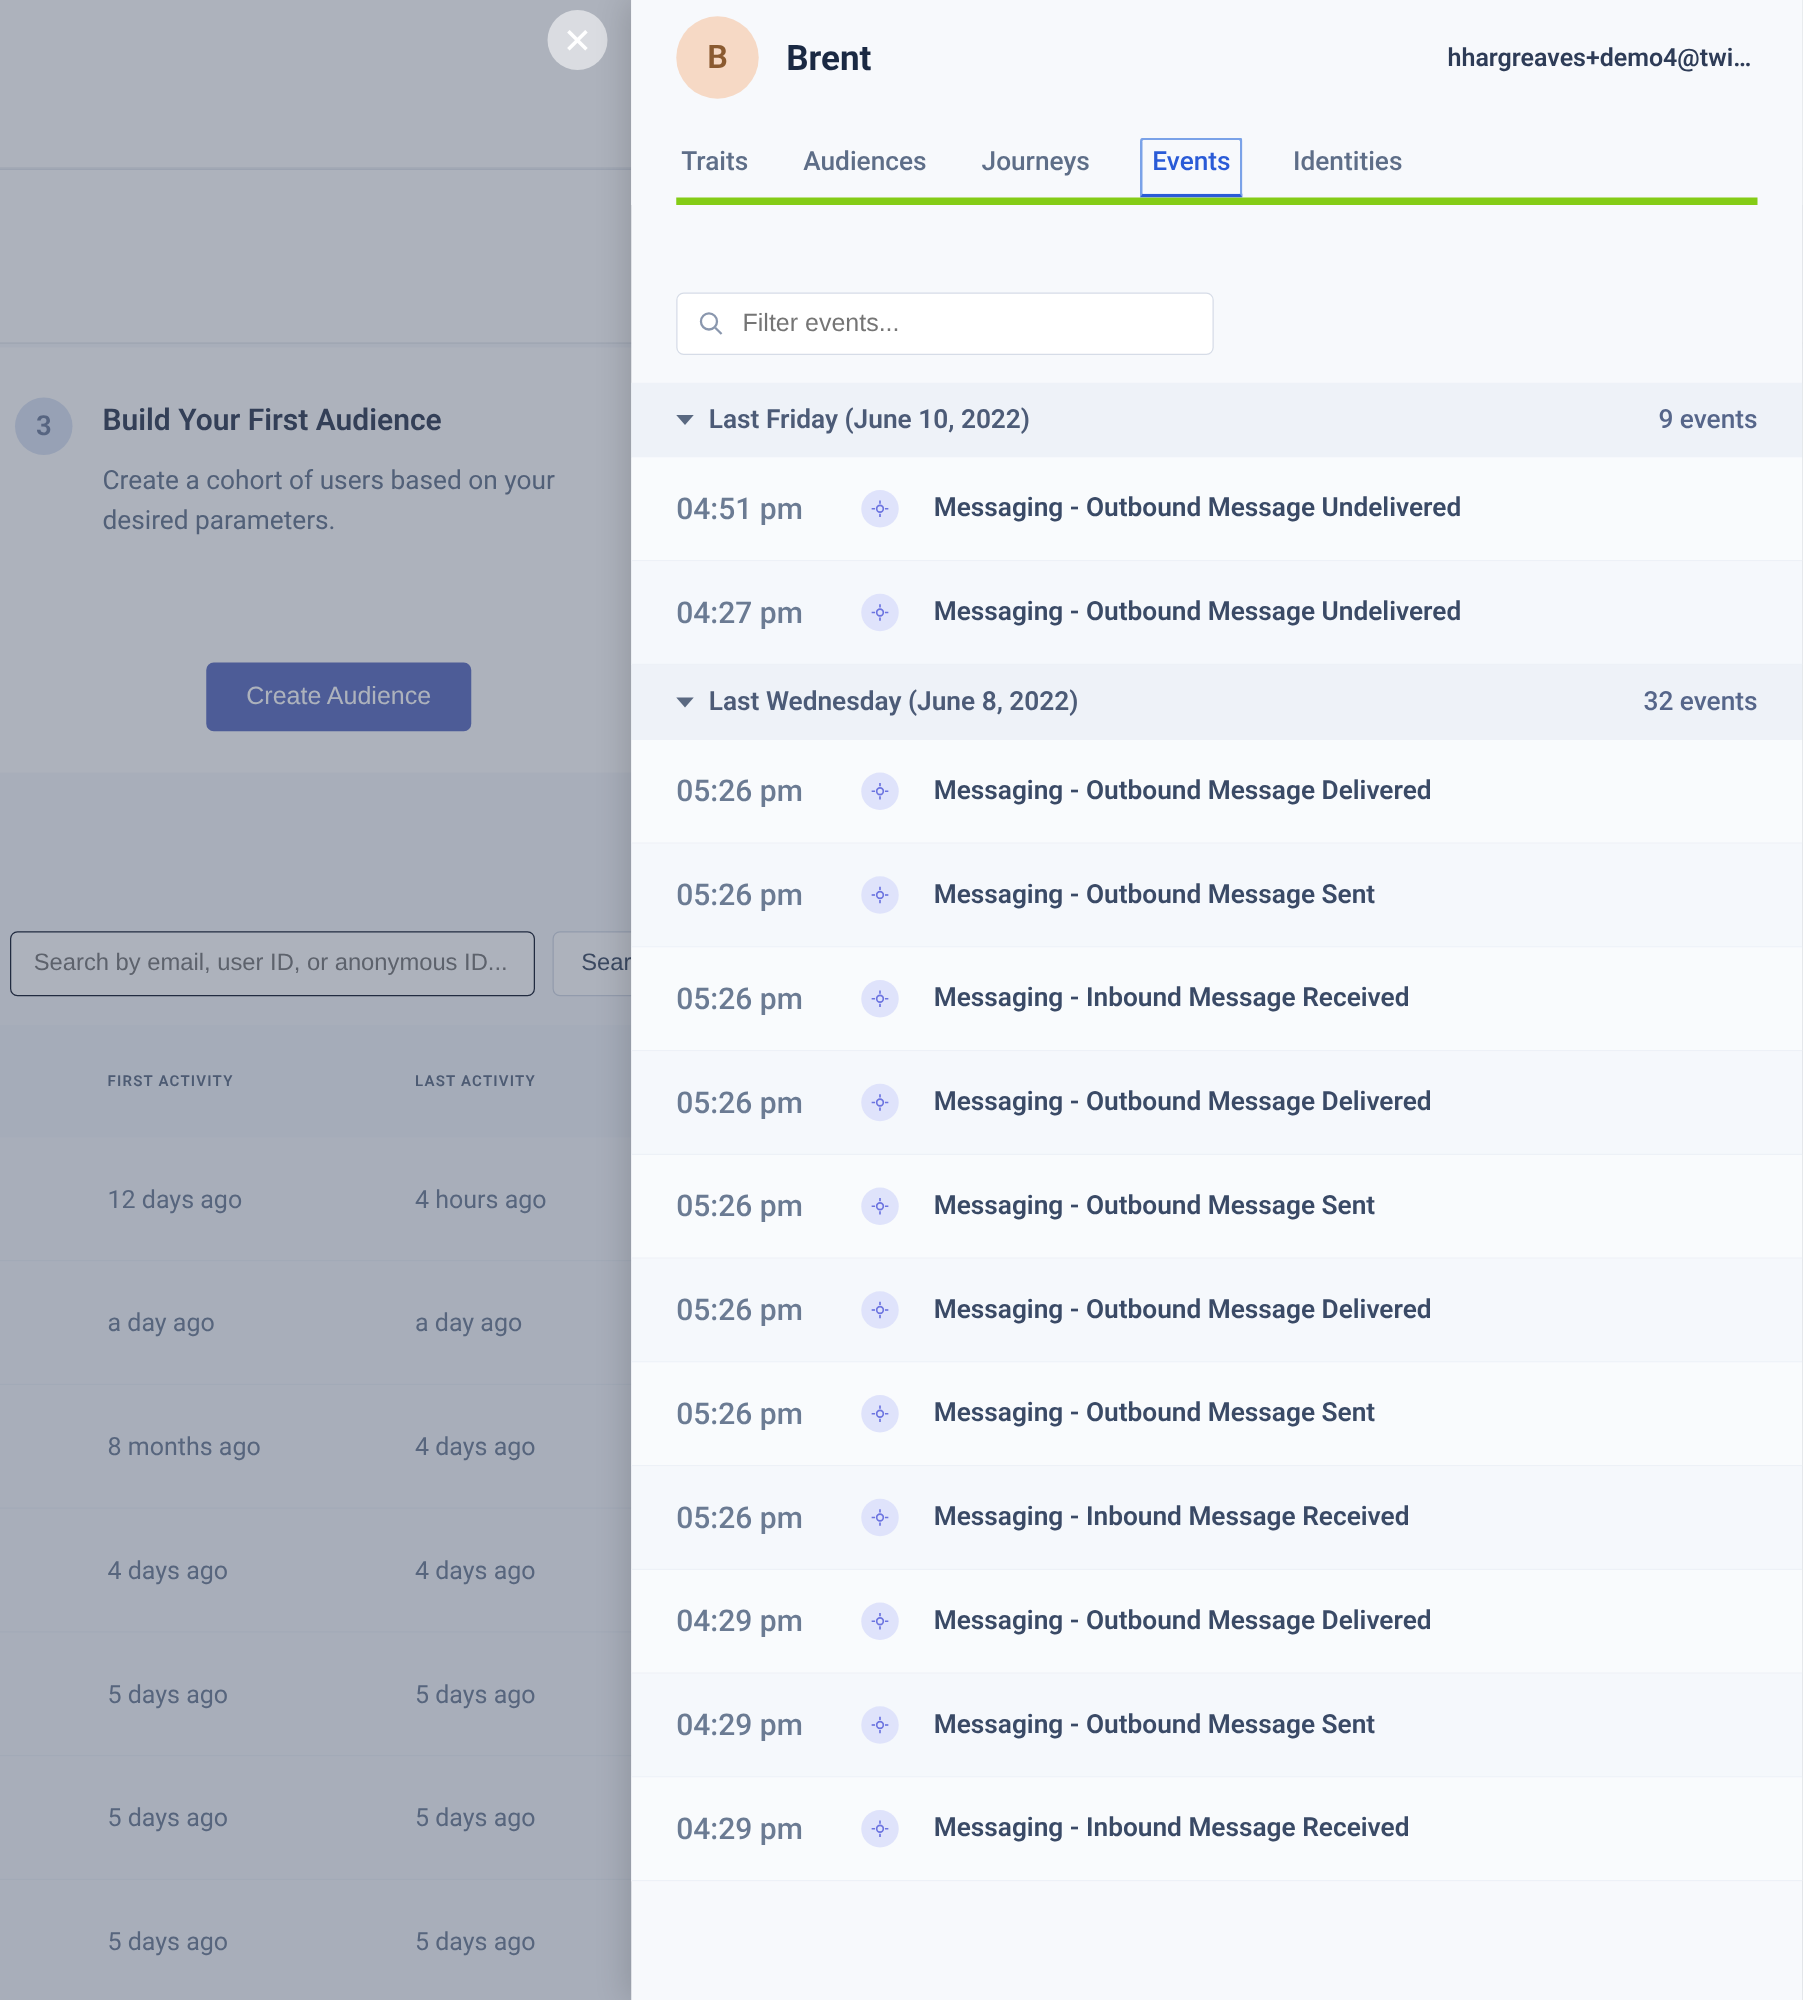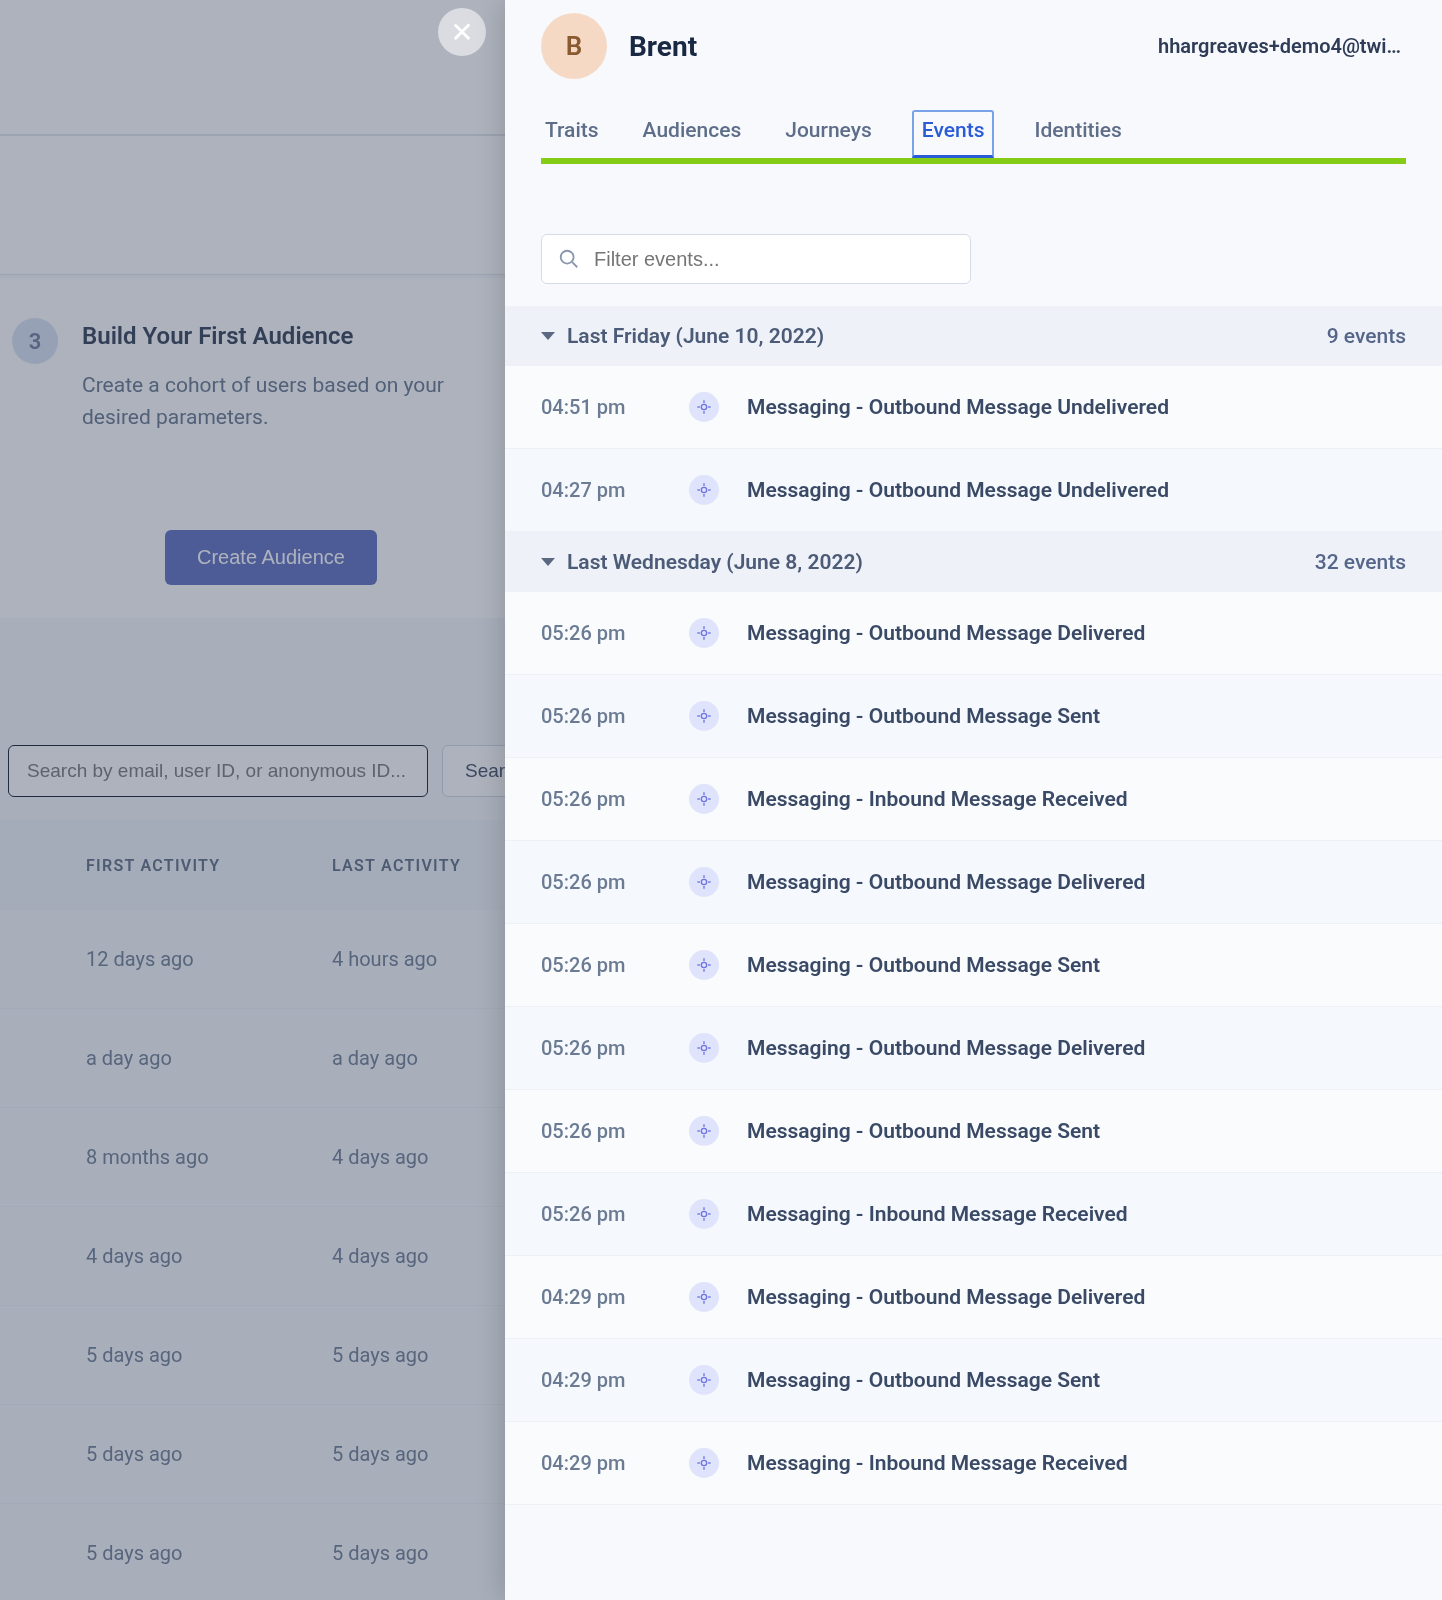--- a/index.html
+++ b/index.html
@@ -36,21 +36,21 @@
     padding: 0 18px; font-size: 19px; color: #5b6b84; background: #fff;
   }
   .search-btn {
     height: 52px; padding: 0 22px; border: 1px solid #d1d8e4; border-radius: 6px;
     background: #fff; font-size: 19px; color: #3b4a63; font-weight: 500;
   }
   .table-head {
     position: absolute; top: 820px; left: 0; right: 0; height: 90px;
     background: #f2f5fa; display: flex; align-items: center; padding-left: 86px;
   }
-  .th { font-size: 16px; letter-spacing: 0.08em; color: #5a6981; font-weight: 600; }
+  .th { font-size: 12px; letter-spacing: 0.08em; color: #5a6981; font-weight: 600; }
   .th.first { width: 246px; }
   .th.last  { width: 246px; }
   .table-body { position: absolute; top: 910px; left: 0; right: 0; }
   .trow { height: 99px; display: flex; align-items: center; padding-left: 86px; border-bottom: 1px solid #edf1f7; }
   .tcell { width: 246px; font-size: 20px; color: #6b7b93; }
 
   
   .dim { position: absolute; inset: 0; background: rgba(60,72,96,0.42); }
 
   
@@ -116,21 +116,21 @@
     border-top: 8px solid #5a6981;
   }
   .group-count { font-weight: 500; color: #56668a; }
 
   .event-row {
     display: flex; align-items: center; gap: 28px;
     padding: 26px 36px; border-bottom: 1px solid #edf1f7;
     background: #f9fbfd;
   }
   .event-row.alt { background: #f5f8fc; }
-  .event-time { width: 120px; font-size: 20px; color: #6b7b93; font-weight: 500; }
+  .event-time { width: 120px; font-size: 24px; color: #6b7b93; font-weight: 500; }
   .event-icon {
     width: 30px; height: 30px; border-radius: 50%;
     background: #dfe3fb; display: flex; align-items: center; justify-content: center;
     flex: none;
   }
   .event-icon svg { width: 16px; height: 16px; }
   .event-name { font-size: 21px; color: #3a4a66; font-weight: 600; }
 </style>
 </head>
 <body>

